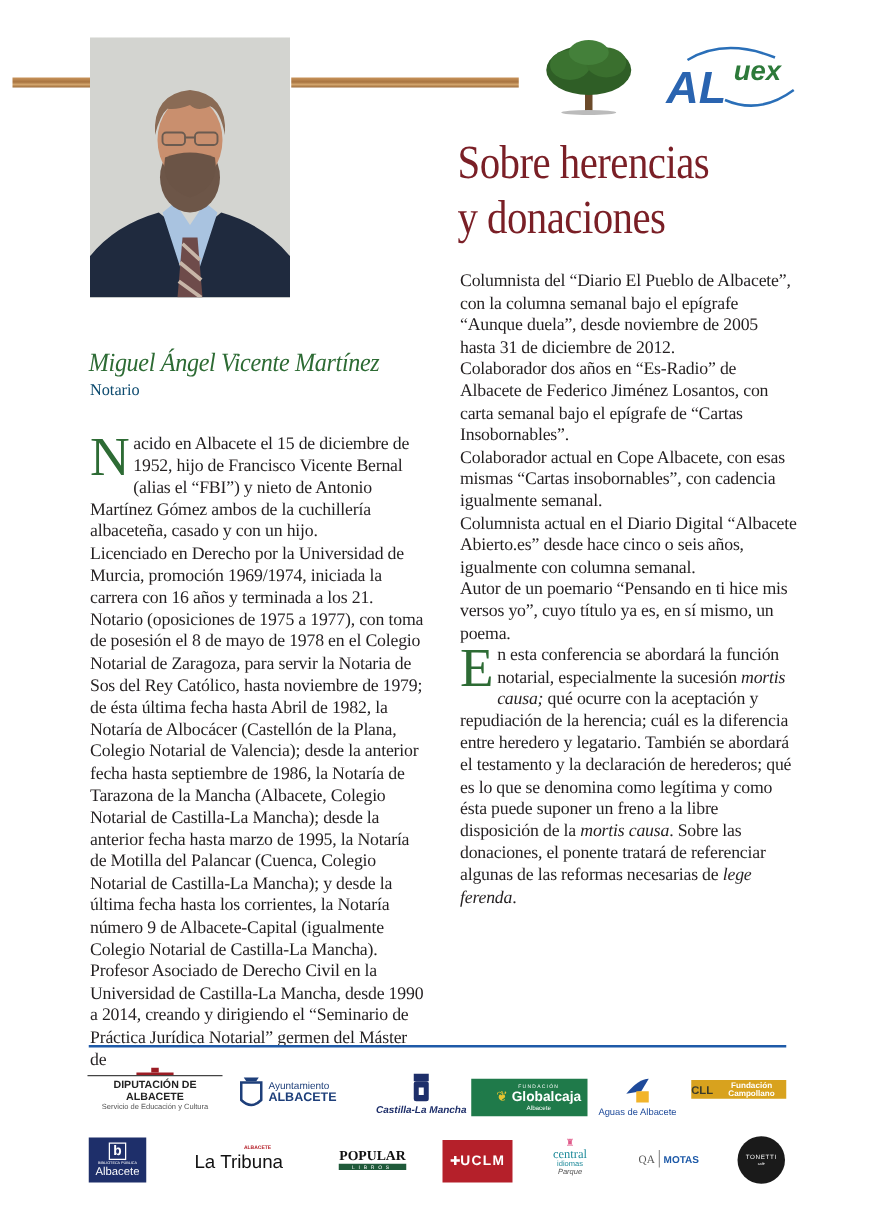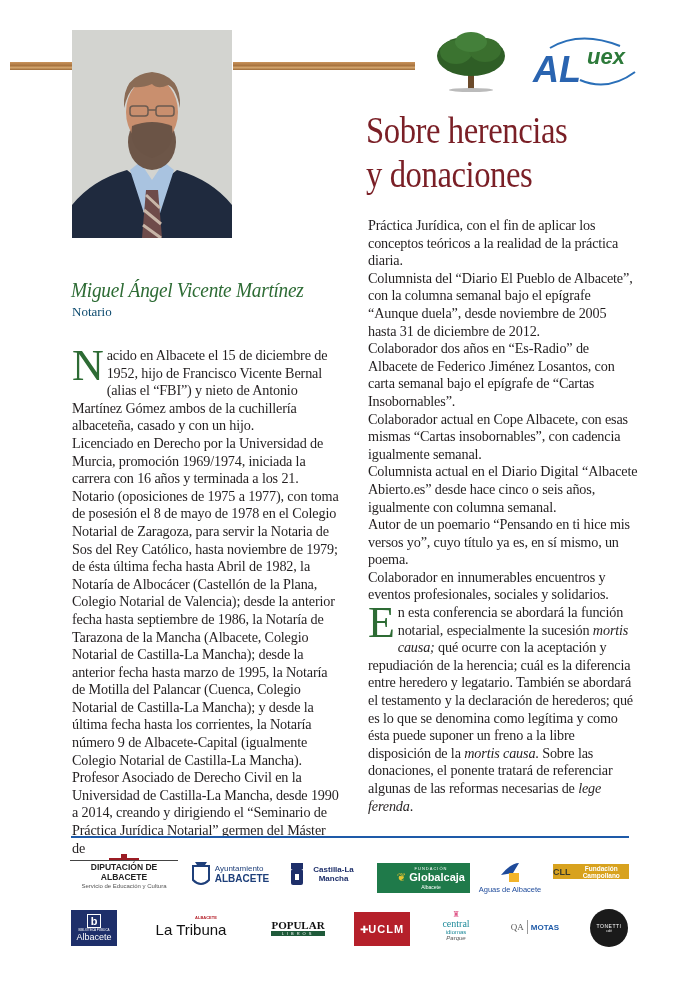--- a/index.html
+++ b/index.html
@@ -80,27 +80,25 @@
 <div class="role">Notario</div>
 
 <div class="col col-left">
   <p><span class="dropcap">N</span><span>acido en Albacete el 15 de diciembre de 1952, hijo de Francisco Vicente Bernal (alias el “FBI”) y nieto de Antonio Martínez Gómez ambos de la cuchillería albaceteña, casado y con un hijo.</span></p>
   <p>Licenciado en Derecho por la Universidad de Murcia, promoción 1969/1974, iniciada la carrera con 16 años y terminada a los 21.</p>
   <p>Notario (oposiciones de 1975 a 1977), con toma de posesión el 8 de mayo de 1978 en el Colegio Notarial de Zaragoza, para servir la Notaria de Sos del Rey Católico, hasta noviembre de 1979; de ésta última fecha hasta Abril de 1982, la Notaría de Albocácer (Castellón de la Plana, Colegio Notarial de Valencia); desde la anterior fecha hasta septiembre de 1986, la Notaría de Tarazona de la Mancha (Albacete, Colegio Notarial de Castilla-La Mancha); desde la anterior fecha hasta marzo de 1995, la Notaría de Motilla del Palancar (Cuenca, Colegio Notarial de Castilla-La Mancha); y desde la última fecha hasta los corrientes, la Notaría número 9 de Albacete-Capital (igualmente Colegio Notarial de Castilla-La Mancha).</p>
   <p>Profesor Asociado de Derecho Civil en la Universidad de Castilla-La Mancha, desde 1990 a 2014, creando y dirigiendo el “Seminario de Práctica Jurídica Notarial” germen del Máster de</p>
 </div>
 
 <div class="col col-right">
-  <p>Práctica Jurídica, con el fin de aplicar los conceptos teóricos a la realidad de la práctica diaria.</p>
   <p>Columnista del “Diario El Pueblo de Albacete”, con la columna semanal bajo el epígrafe “Aunque duela”, desde noviembre de 2005 hasta 31 de diciembre de 2012.</p>
   <p>Colaborador dos años en “Es-Radio” de Albacete de Federico Jiménez Losantos, con carta semanal bajo el epígrafe de “Cartas Insobornables”.</p>
   <p>Colaborador actual en Cope Albacete, con esas mismas “Cartas insobornables”, con cadencia igualmente semanal.</p>
   <p>Columnista actual en el Diario Digital “Albacete Abierto.es” desde hace cinco o seis años, igualmente con columna semanal.</p>
   <p>Autor de un poemario “Pensando en ti hice mis versos yo”, cuyo título ya es, en sí mismo, un poema.</p>
-  <p>Colaborador en innumerables encuentros y eventos profesionales, sociales y solidarios.</p>
   <p><span class="dropcap">E</span><span>n esta conferencia se abordará la función notarial, especialmente la sucesión </span><span class="it">mortis causa;</span><span> qué ocurre con la aceptación y repudiación de la herencia; cuál es la diferencia entre heredero y legatario. También se abordará el testamento y la declaración de herederos; qué es lo que se denomina como legítima y como ésta puede suponer un freno a la libre disposición de la </span><span class="it">mortis causa</span><span>. Sobre las donaciones, el ponente tratará de referenciar algunas de las reformas necesarias de </span><span class="it">lege ferenda</span><span>.</span></p>
 </div>
 
 <div class="divider"></div>
 
 <div class="sponsor" style="left:70px;top:854px;width:108px;height:36px;flex-direction:column;">
   <svg width="30" height="12">
       <rect x="0" y="4" width="30" height="8" fill="#9b1c24"></rect>
       <rect x="12" y="0" width="6" height="4" fill="#9b1c24"></rect>
     </svg>
@@ -110,21 +108,21 @@
 <div class="sponsor" style="left:190px;top:858px;width:80px;height:32px;">
   <svg width="20" height="28">
       <path d="M2 6 L18 6 L18 20 Q10 28 2 20 Z" fill="none" stroke="#1e3f7a" stroke-width="2"></path>
       <path d="M4 2 L16 2 L14 5 L6 5 Z" fill="#1e3f7a"></path>
     </svg>
   <div style="text-align:left;margin-left:4px;">
     <div style="font-size:8px;color:#1e3f7a;">Ayuntamiento</div>
     <div style="font-size:10px;font-weight:bold;color:#1e3f7a;">ALBACETE</div>
   </div>
 </div>
-<div class="sponsor" style="left:288px;top:854px;width:76px;height:40px;flex-direction:row;">
+<div class="sponsor" style="left:299px;top:854px;width:76px;height:40px;flex-direction:column;font-style:italic;">
   <svg width="18" height="26">
       <rect x="3" y="8" width="12" height="16" rx="2" fill="#1e2f6a"></rect>
       <rect x="3" y="2" width="12" height="6" fill="#1e2f6a"></rect>
       <rect x="7" y="13" width="4" height="6" fill="#fff"></rect>
     </svg>
   <div style="font-size:8px;font-weight:bold;color:#1e2f6a;">Castilla-La Mancha</div>
 </div>
 <div class="sponsor" style="left:377px;top:863px;width:78px;height:30px;background:#1f7a4a;flex-direction:column;color:#fff;padding-left:15px;">
   <div style="font-size:4px;letter-spacing:1px;">FUNDACIÓN</div>
   <div style="font-size:11px;font-weight:bold;"><span style="color:#e6c530;">❦</span> <span>Globalcaja</span></div>

